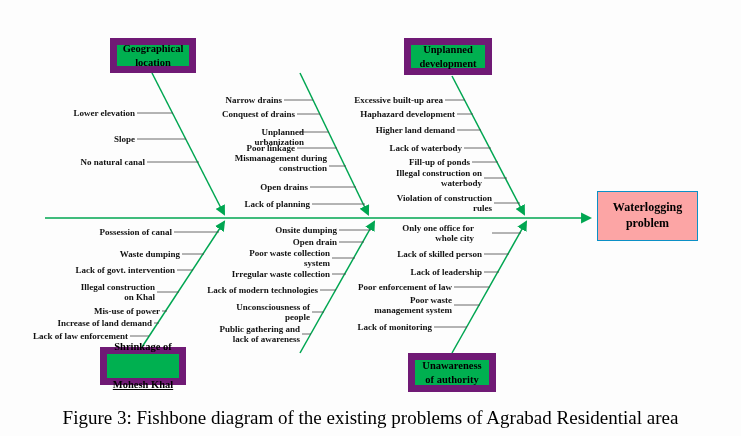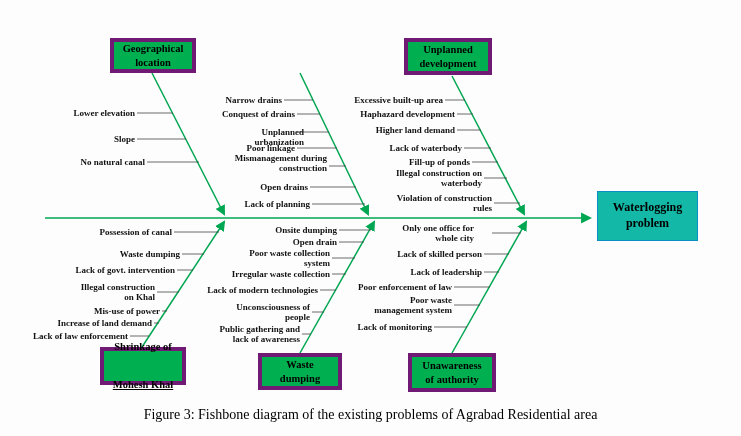--- a/index.html
+++ b/index.html
@@ -5,35 +5,35 @@
   * { margin:0; padding:0; box-sizing:border-box; }
   html,body { background:#ffffff; }
   body { font-family:"Liberation Serif", serif; }
   .canvas { position:relative; width:741px; height:436px; background:#fdfdfd; overflow:hidden; }
   svg.lines { position:absolute; left:0; top:0; }
   .lbl {
     position:absolute; font-weight:bold; font-size:9px; line-height:1.15;
     color:#111; text-align:right; white-space:pre-line;
   }
   .catbox {
-    position:absolute; background:#00b050; border:4px solid #701a75;
+    position:absolute; background:#00b050; border:7px solid #701a75;
     color:#000; font-weight:bold; font-size:10.5px; line-height:1.3;
     display:flex; flex-direction:column; align-items:center; justify-content:center;
     text-align:center; white-space:pre-line;
   }
   .headbox {
-    position:absolute; background:#14b8a6; border:1px solid #0b90c6;
+    position:absolute; background:#fca5a5; border:1px solid #0b90c6;
     color:#000; font-weight:bold; font-size:12px; line-height:1.3;
     display:flex; align-items:center; justify-content:center;
     text-align:center; white-space:pre-line;
   }
   .underline { text-decoration:underline; }
   .caption {
     position:absolute; left:0; top:407px; width:741px; text-align:center;
-    font-size:14px; color:#000;
+    font-size:19px; color:#000;
   }
 </style>
 </head>
 <body>
 
 <div class="canvas">
 
   <svg class="lines" width="741" height="436">
     <defs>
       <marker id="arr" viewBox="0 0 10 10" refX="8" refY="5" markerWidth="7" markerHeight="7" orient="auto">
@@ -102,22 +102,20 @@
 
   <div class="catbox" style="left:110px; top:38px; width:86px; height:35px;">Geographical
 location</div>
   <div class="catbox" style="left:404px; top:38px; width:88px; height:37px;">Unplanned
 development</div>
 
   <div class="catbox" style="left:100px; top:347px; width:86px; height:38px;gap:24px;">
     <span>Shrinkage of</span>
     <span class="underline">Mohesh Khal</span>
   </div>
-  <div class="catbox" style="left:258px; top:353px; width:84px; height:37px;">Waste
-dumping</div>
   <div class="catbox" style="left:408px; top:353px; width:88px; height:39px;">Unawareness
 of authority</div>
 
   <div class="headbox" style="left:597px; top:191px; width:101px; height:50px;">Waterlogging
 problem</div>
 
   <div class="lbl" style="left:55px;  top:108px; width:80px;">Lower elevation</div>
   <div class="lbl" style="left:75px;  top:134px; width:60px;">Slope</div>
   <div class="lbl" style="left:65px;  top:157px; width:80px;">No natural canal</div>
 

